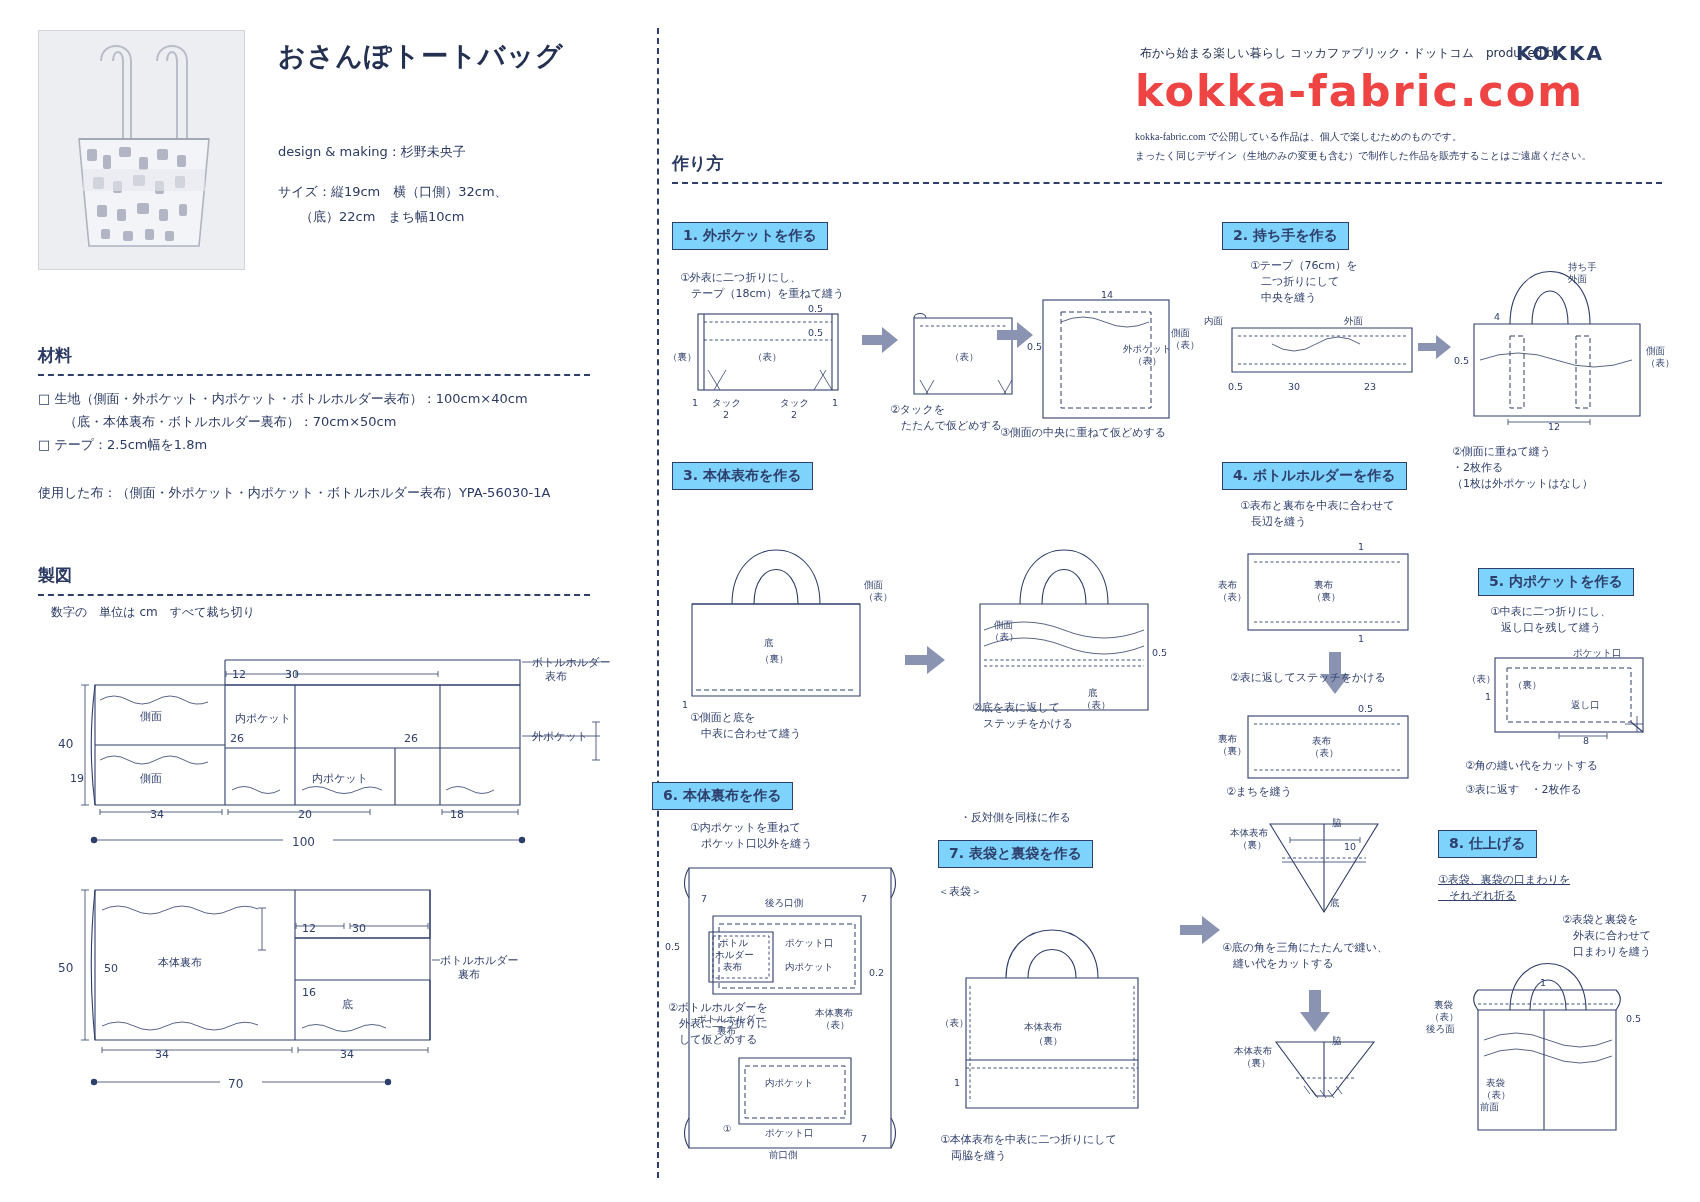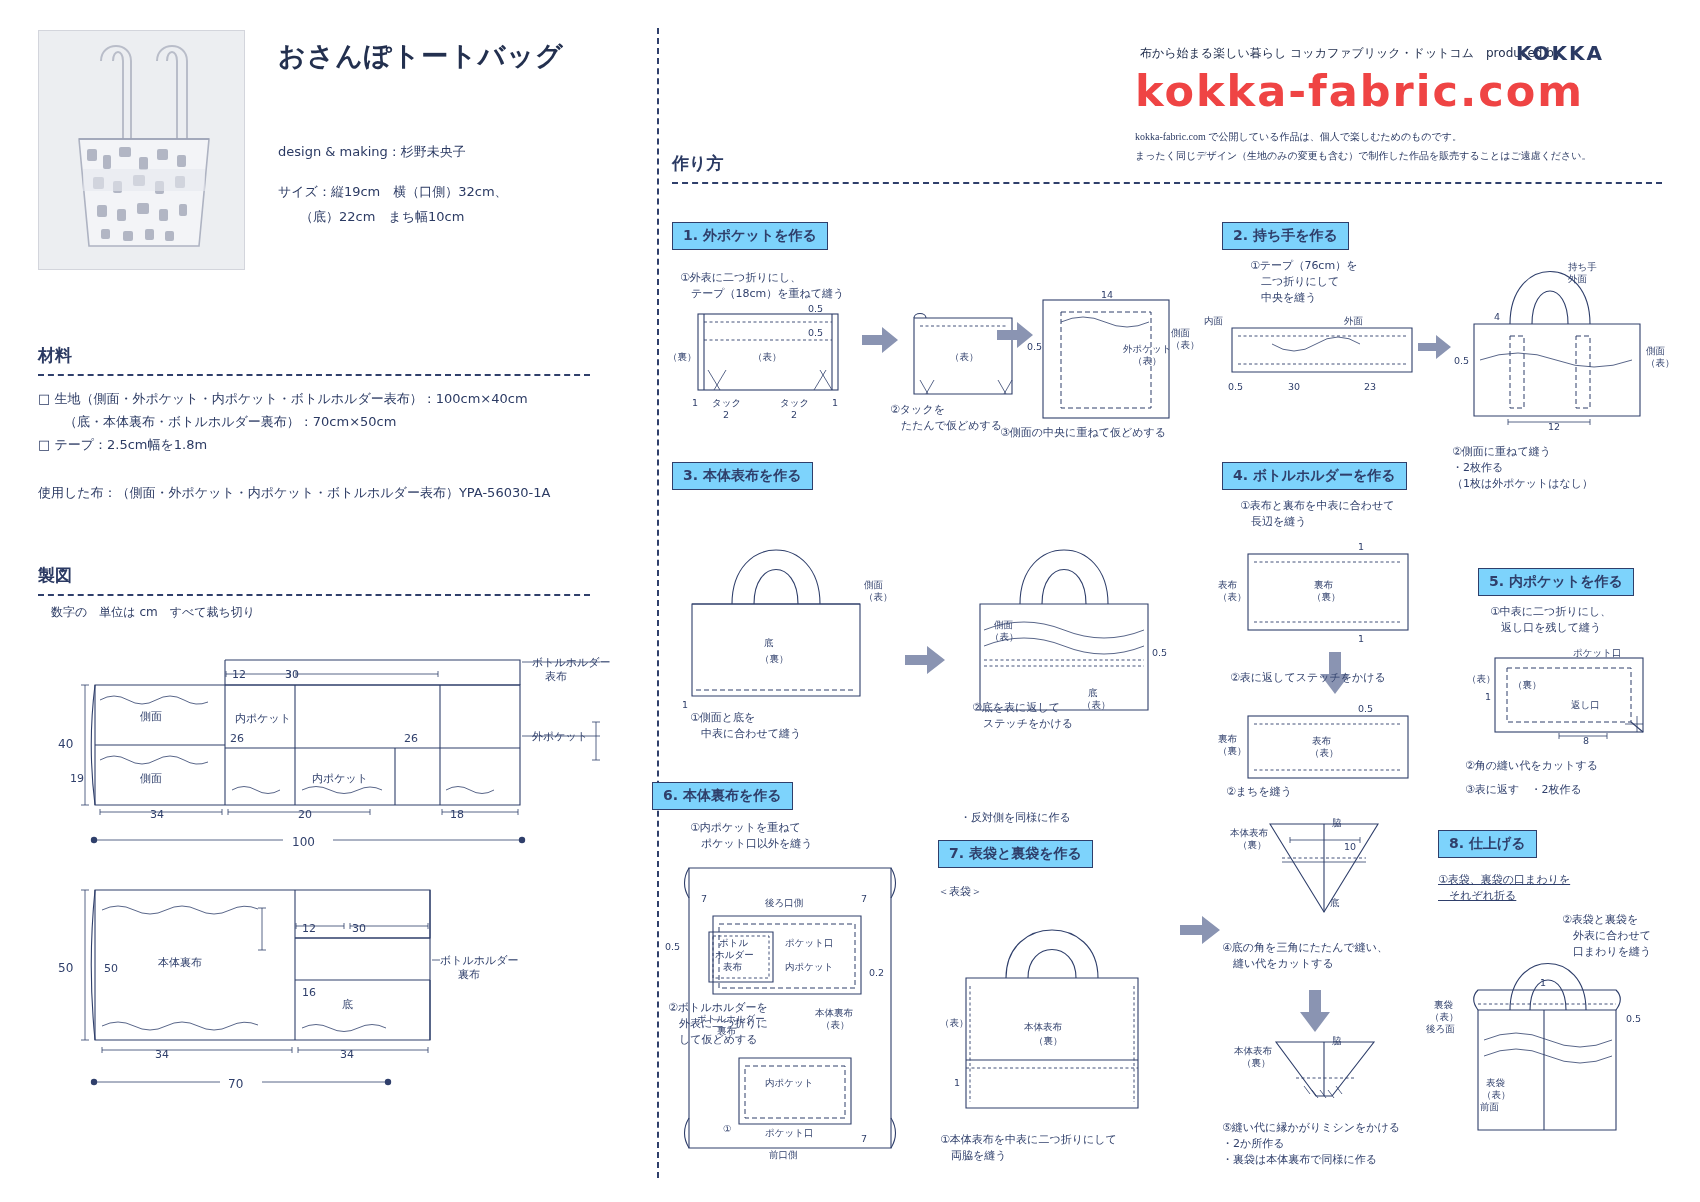--- a/index.html
+++ b/index.html
@@ -461,23 +461,20 @@
     <path class="st" d="M56 22 L154 22 L112 76 L96 76 Z"></path>
     <path class="st" d="M104 22 L104 76"></path>
     <path class="st-dash2" d="M76 58 L136 58"></path>
     <g class="st-thin">
       <path d="M92 70 l6 8 M100 70 l6 8 M108 70 l6 8 M84 66 l6 8 M116 66 l6 8"></path>
     </g>
     <text class="txt9" x="14" y="34">本体表布</text>
     <text class="txt9" x="22" y="46">（裏）</text>
     <text class="txt9" x="112" y="24">脇</text>
   </svg>
-  <div class="abs cap11" style="left:1222px;top:1120px;white-space:pre-line;"><span>⑤縫い代に縁かがりミシンをかける
-・2か所作る
-・裏袋は本体裏布で同様に作る</span></div>
 
   <div class="abs sect-head" style="left:1438px;top:830px;">8. 仕上げる</div>
   <div class="abs cap11" style="left:1438px;top:872px;white-space:pre-line;text-decoration:underline;"><span>①表袋、裏袋の口まわりを
 　それぞれ折る</span></div>
   <div class="abs cap11" style="left:1562px;top:912px;white-space:pre-line;"><span>②表袋と裏袋を
 　外表に合わせて
 　口まわりを縫う</span></div>
   <svg class="abs" style="left:1420px;top:900px;" width="250" height="250" viewBox="0 0 250 250">
     <path class="st" d="M58 110 L196 110 L196 230 L58 230 Z"></path>
     <path class="st" d="M90 110 C90 48, 166 48, 166 110"></path>

